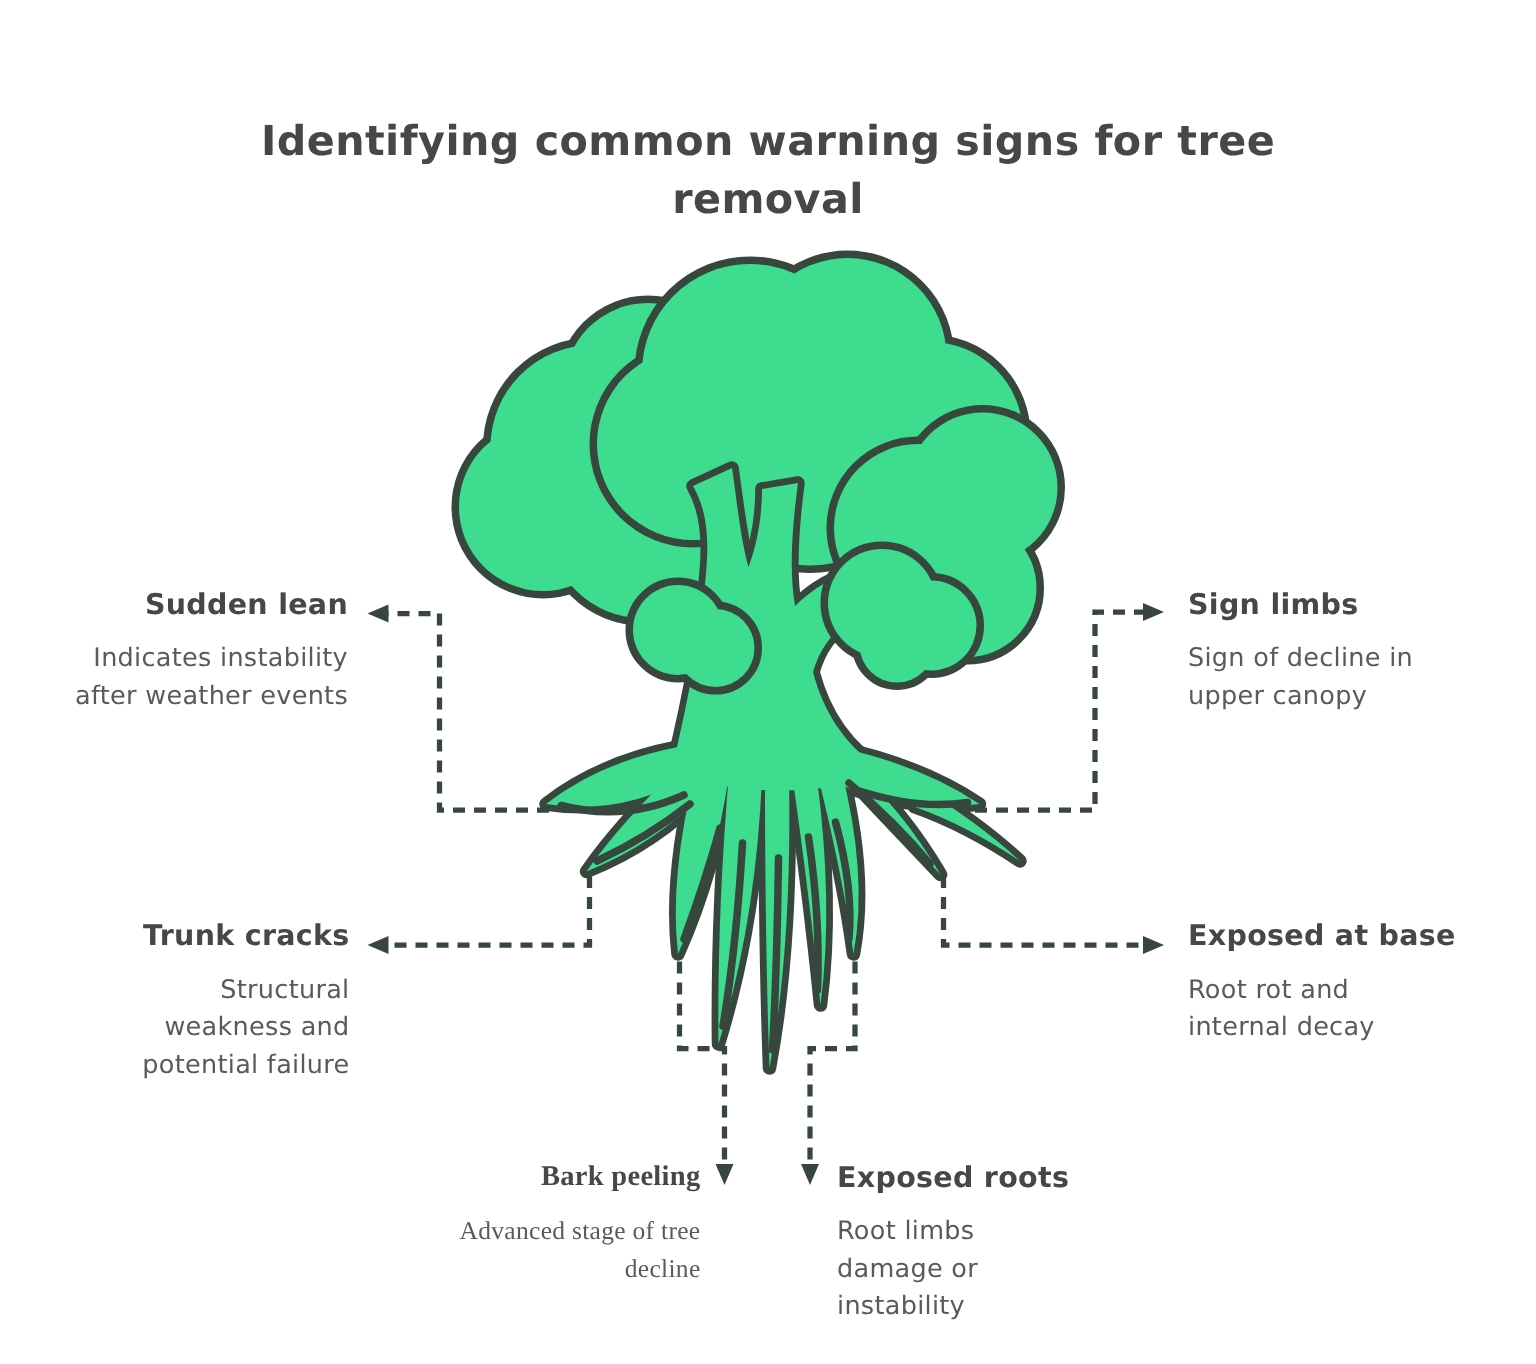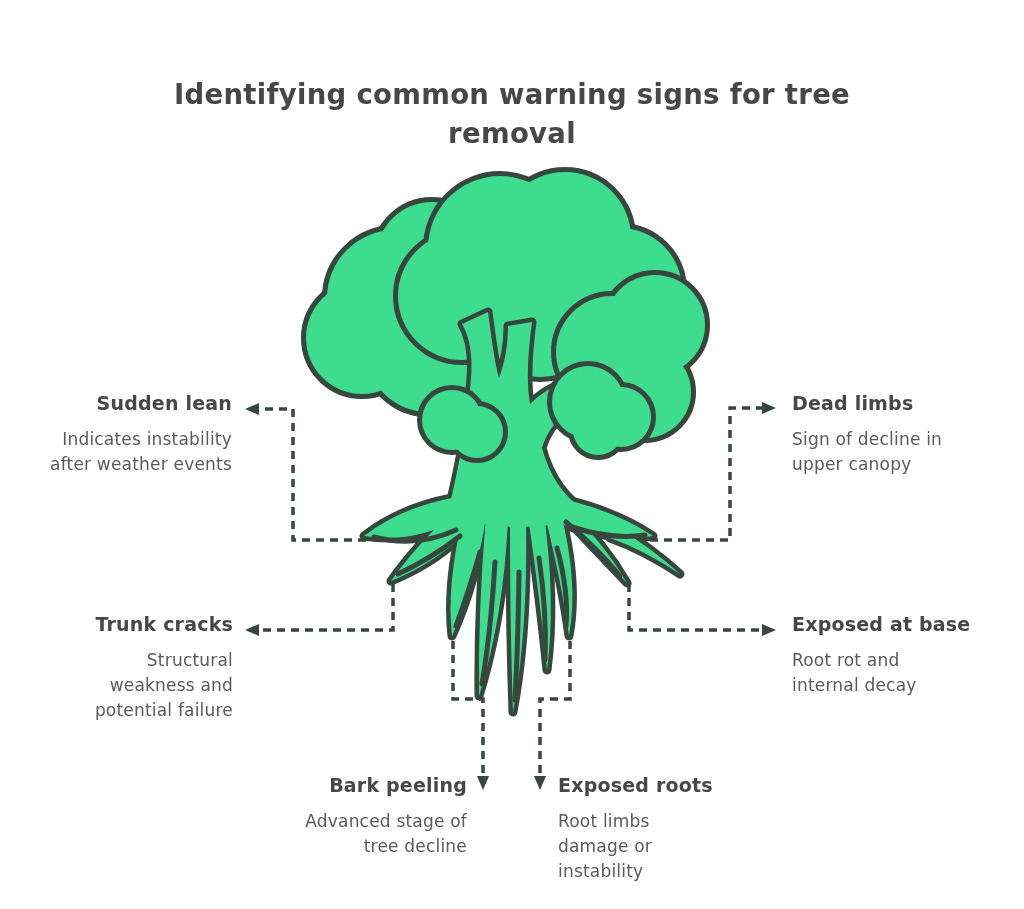--- a/index.html
+++ b/index.html
@@ -27,21 +27,21 @@
   }
   .callout p{
     margin:0;font-size:17px;color:var(--body);line-height:1.47;letter-spacing:.2px;
   }
   .align-right{text-align:right;}
   .align-right p{margin-left:auto;}
   .c-sudden{right:792px;top:393px;}   .c-sudden p{max-width:182px;}
   .c-dead{left:792px;top:393px;}      .c-dead p{max-width:162px;}
   .c-trunk{right:791px;top:614px;}    .c-trunk p{max-width:172px;}
   .c-fungus{left:792px;top:614px;}    .c-fungus p{max-width:152px;}
-  .c-bark{right:557px;top:775px;}     .c-bark p{max-width:168px;}
+  .c-bark{right:557px;top:775px;font-family:Liberation Serif, serif;}     .c-bark p{max-width:168px;}
   .c-exposed{left:558px;top:775px;}   .c-exposed p{max-width:132px;}
 
   .dash{fill:none;stroke:var(--outline);stroke-width:3.5;stroke-dasharray:8 6;}
   .arrow{fill:var(--outline);stroke:none;}
   .blob-stroke{fill:none;stroke:var(--outline);stroke-width:10;}
   .blob-fill{fill:var(--green);stroke:none;}
   .body-stroke{fill:none;stroke:var(--outline);stroke-width:9;stroke-linejoin:round;}
   .body-fill{fill:var(--green);stroke:none;}
   .root-shade{fill:none;stroke:var(--outline);stroke-width:5;stroke-linecap:round;}
 </style>
@@ -187,21 +187,21 @@
   </svg>
 
   <h1 class="title">Identifying common warning signs for tree removal</h1>
 
   <div class="callout align-right c-sudden">
     <h2>Sudden lean</h2>
     <p>Indicates instability after weather events</p>
   </div>
 
   <div class="callout c-dead">
-    <h2>Dead limbs</h2>
+    <h2>Sign limbs</h2>
     <p>Sign of decline in upper canopy</p>
   </div>
 
   <div class="callout align-right c-trunk">
     <h2>Trunk cracks</h2>
     <p>Structural weakness and potential failure</p>
   </div>
 
   <div class="callout c-fungus">
     <h2>Exposed at base</h2>

